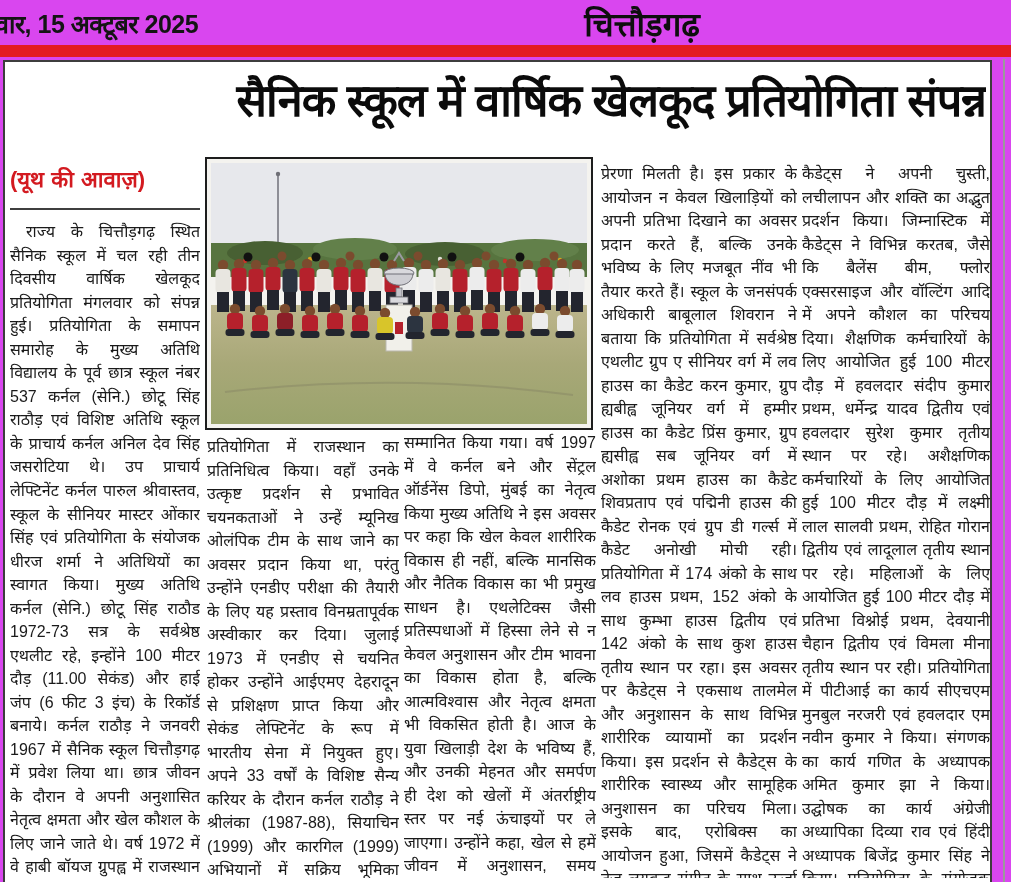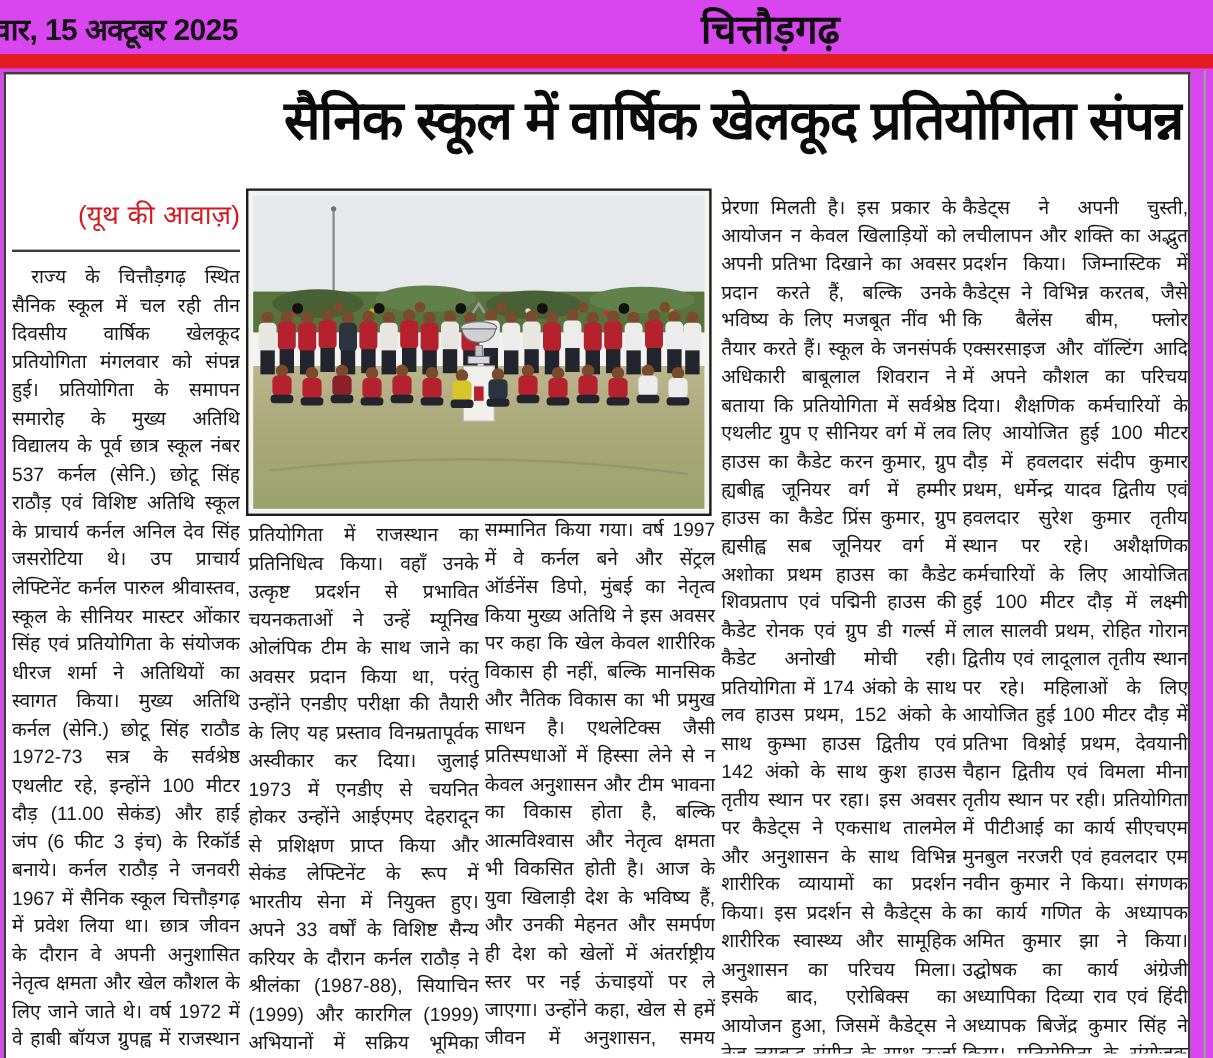--- a/index.html
+++ b/index.html
@@ -30,21 +30,21 @@
   .col{
     position:absolute;font-size:16px;line-height:1.47;text-align:justify;
     color:#1a1a1a;overflow:hidden;word-spacing:1px;
   }
   .col-1{left:5px;top:100px;width:190px;height:716px;}
   .col-2{left:202px;top:373px;width:192px;height:443px;}
   .col-3{left:399px;top:369px;width:192px;height:447px;}
   .col-4{left:596px;top:100px;width:196px;height:716px;}
   .col-5{left:797px;top:100px;width:188px;height:716px;}
   .byline{
-    text-align:right;color:#d31a20;font-size:22px;font-weight:normal;
+    text-align:left;color:#d31a20;font-size:22px;font-weight:bold;
     margin:2px 0 12px 0;white-space:nowrap;
   }
   .byline-rule{border:none;border-top:2px solid #3f3f3f;margin:0 0 10px 0;}
   .lead-text{text-indent:16px;}
   .photo-wrap{position:absolute;left:200px;top:95px;width:388px;height:273px;}
   .photo-wrap svg{display:block;}
 </style>
 </head>
 <body>
 

